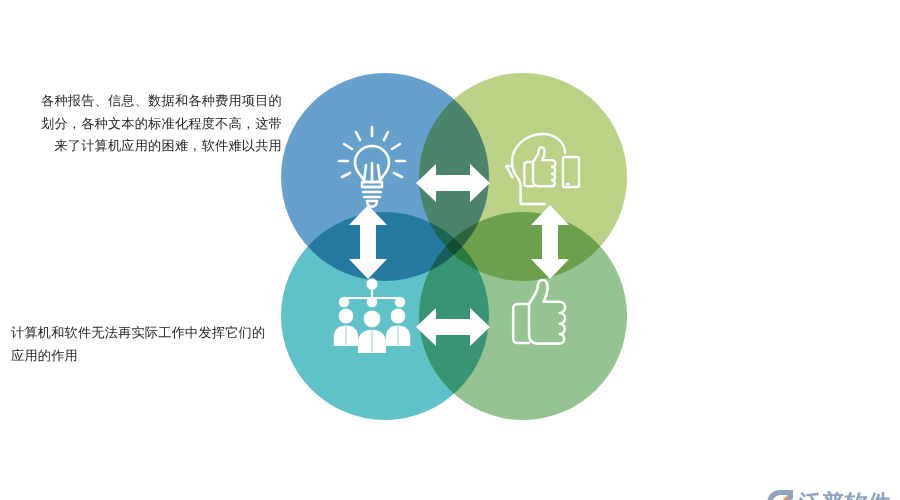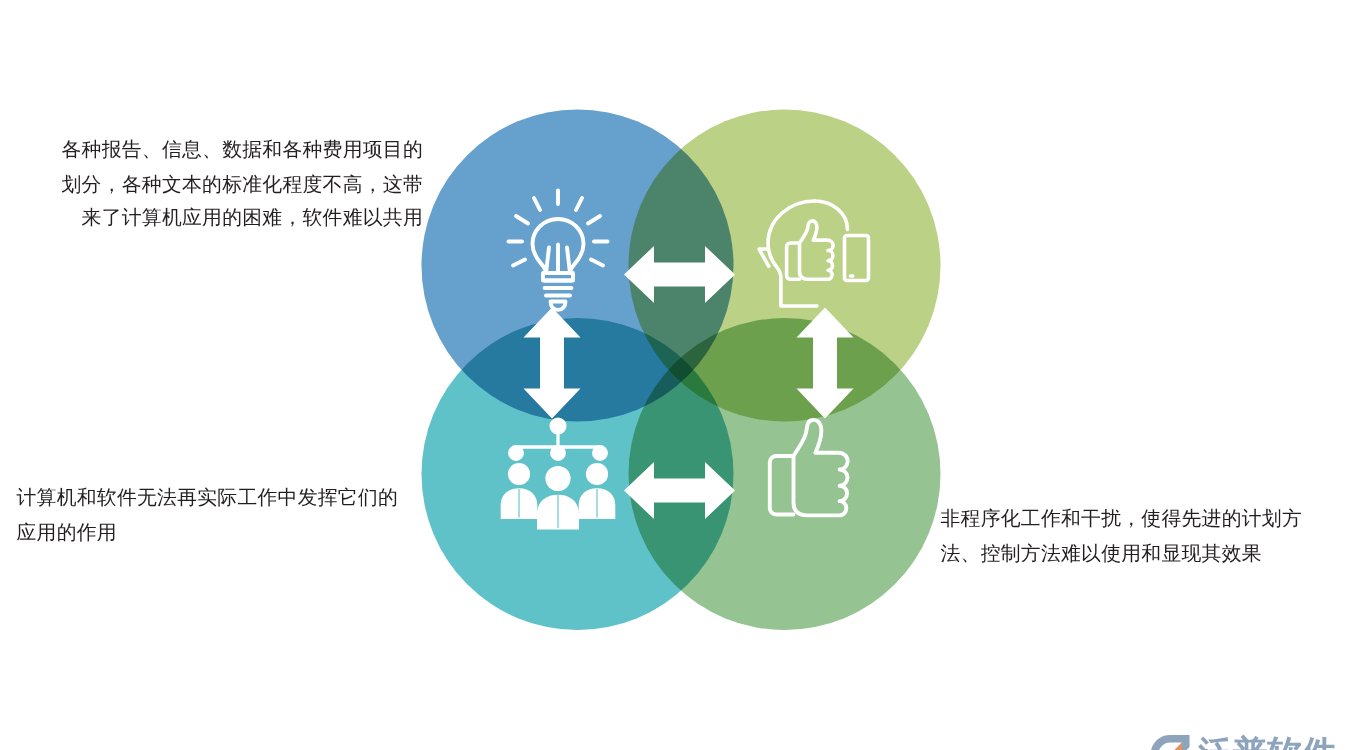--- a/index.html
+++ b/index.html
@@ -222,22 +222,20 @@
     <svg class="arrow arrow-v-r" viewBox="0 0 46 74">
       <polygon fill="#ffffff" points="23,0 42,20 31,20 31,54 42,54 23,74 4,54 15,54 15,20 4,20"></polygon>
     </svg>
   </div>
 
   <div class="label label-tl">各种报告、信息、数据和各种费用项目的
 划分，各种文本的标准化程度不高，这带
 来了计算机应用的困难，软件难以共用</div>
   <div class="label label-bl">计算机和软件无法再实际工作中发挥它们的
 应用的作用</div>
-  <div class="label label-br">非程序化工作和干扰，使得先进的计划方
-法、控制方法难以使用和显现其效果</div>
 
   <div class="logo">
     <div class="logo-row">
       <svg class="logo-mark" viewBox="0 0 30 28">
         <path d="M14 1C6.5 1 1 7 1 14.5S6.5 27 14 27h6l-5-5h-1c-4.6 0-8-3.4-8-7.5S9.4 6 14 6h8l-8 8v8l13-13V1H14z" fill="#8ea4bd"></path>
         <path d="M22 6l-8 8v8l8-8V6z" fill="#e8915a"></path>
       </svg>
       <span class="logo-cn">泛普软件</span>
     </div>
     <div class="logo-url">www.fanpusoft.com</div>

